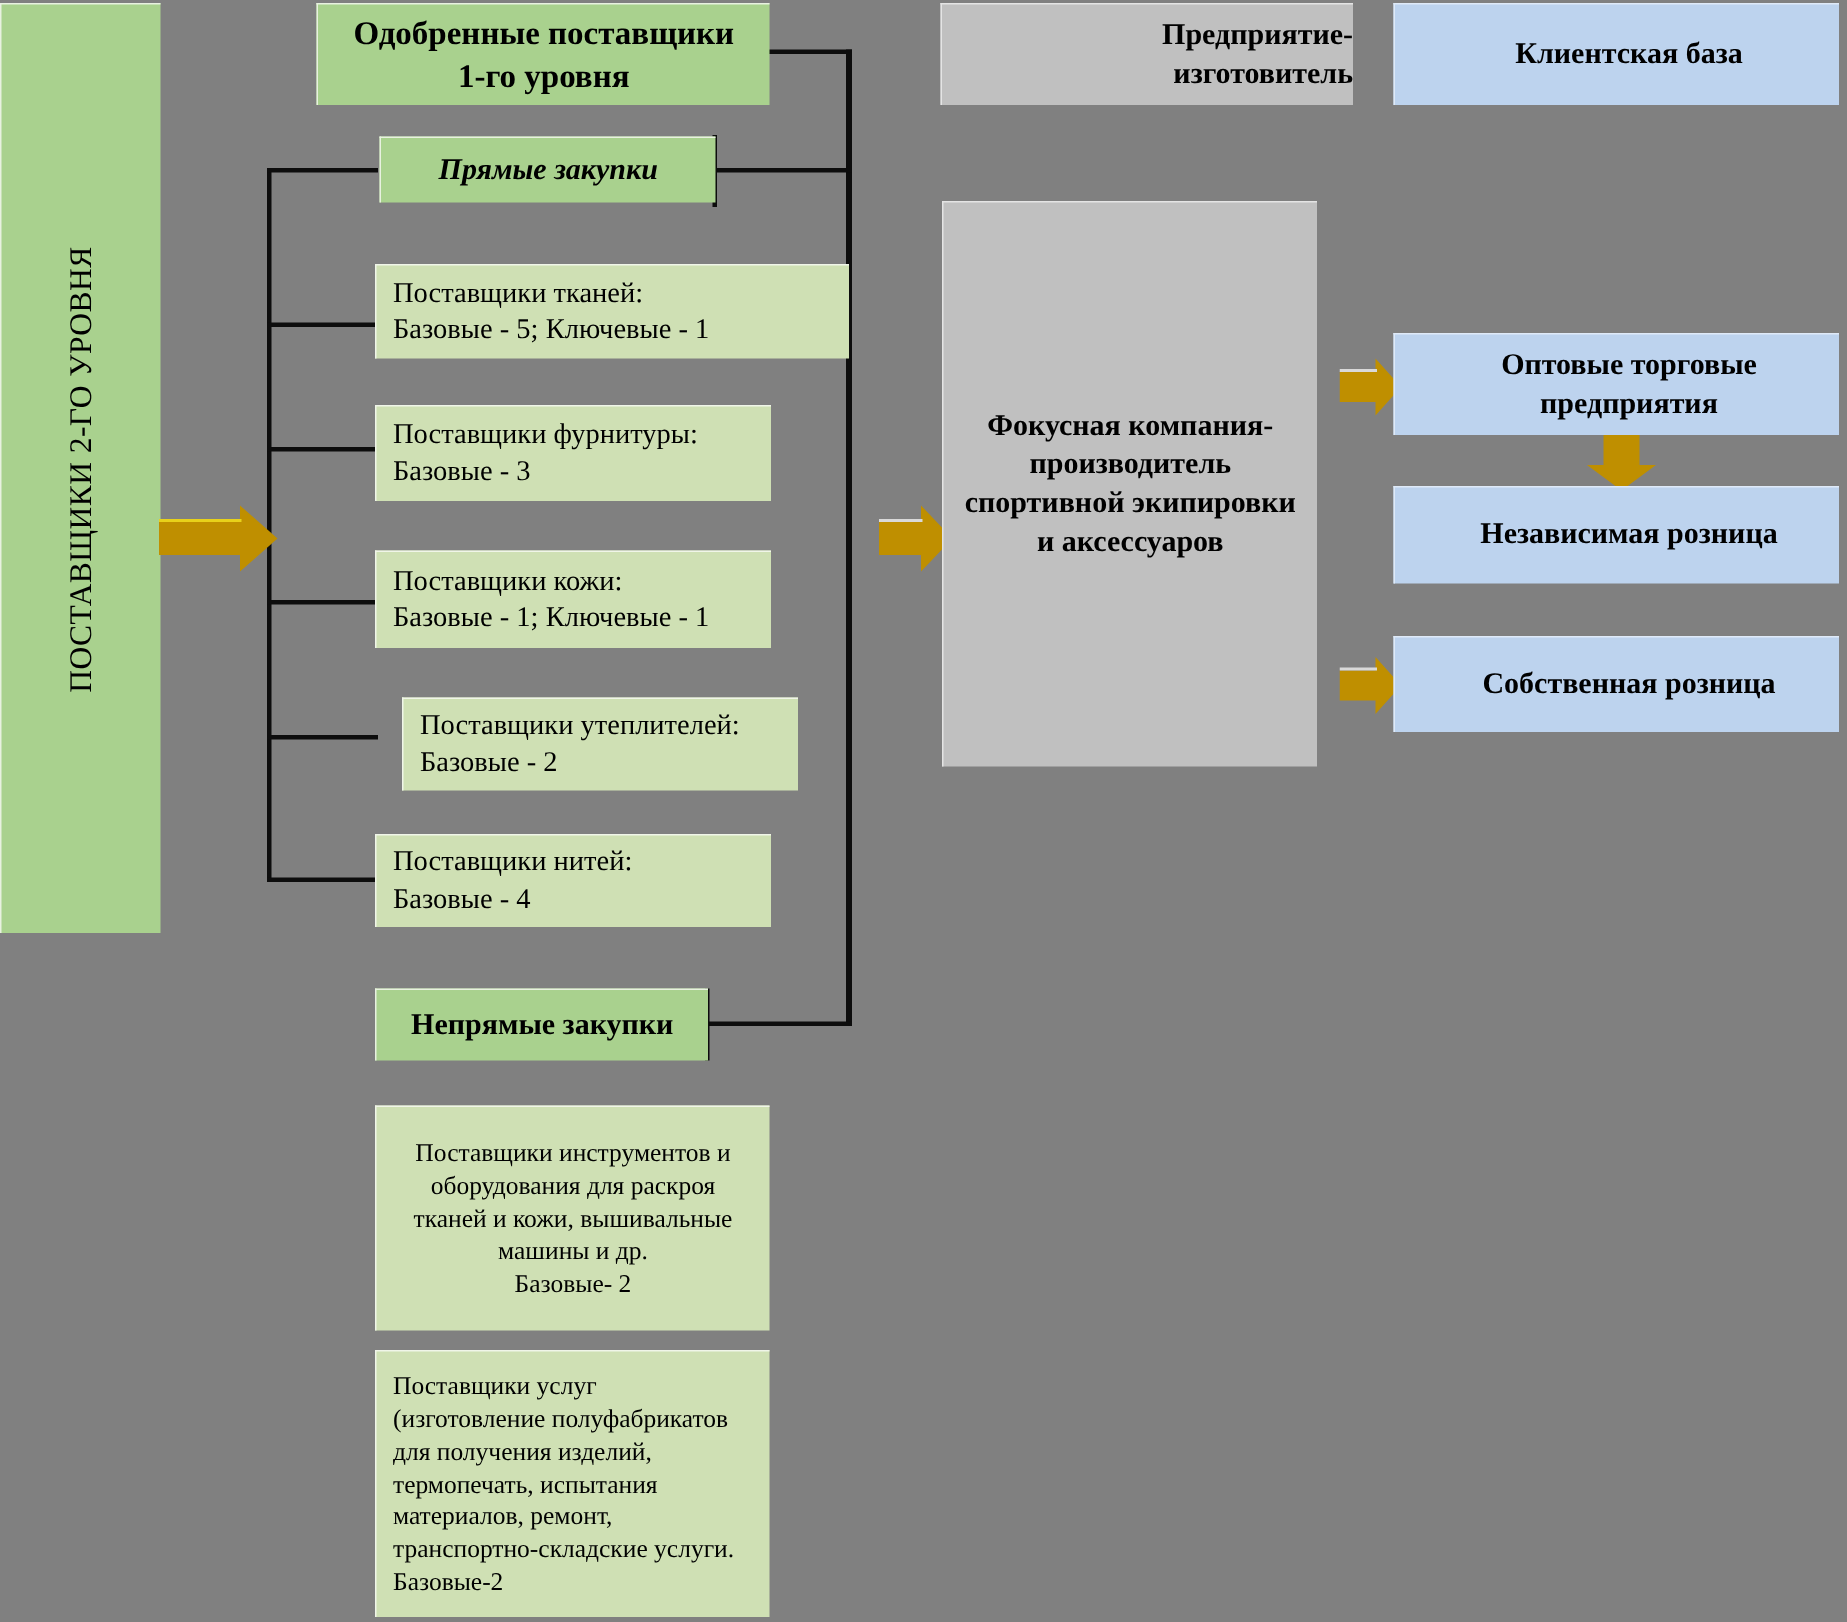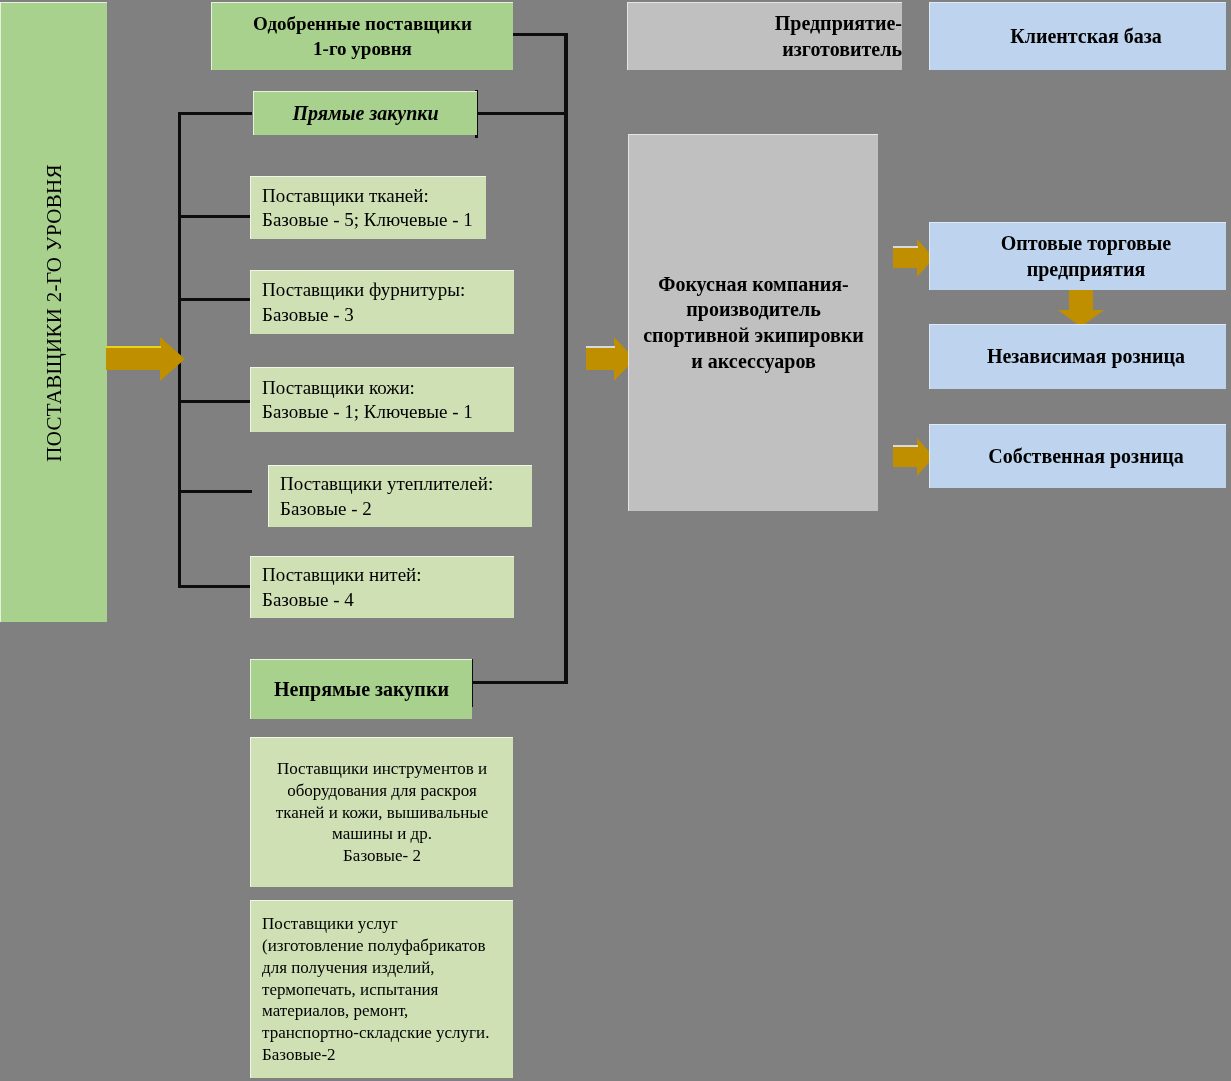--- a/index.html
+++ b/index.html
@@ -116,34 +116,34 @@
     </svg>
   </div>
 
   <div class="arrow-right" style="left:893px; top:437px; width:42px; height:40px;">
     <svg width="42" height="40" viewBox="0 0 42 40">
       <path d="M0,10 L24,10 L24,1 L41,20 L24,39 L24,30 L0,30 Z" fill="#bf8f00"></path>
       <path d="M0,9 L25,9" stroke="#d9d9d9" stroke-width="2" fill="none"></path>
     </svg>
   </div>
 
-  <div class="box green-dark center bold" style="left:211px; top:2px; width:302px; height:68px; font-size:19px;">
+  <div class="box green-dark center bold" style="left:211px; top:2px; width:302px; height:68px; font-size:22px;">
     <span class="txt multiline">Одобренные поставщики
 1-го уровня</span>
   </div>
 
   <div class="box green-dark center bold" style="left:253px; top:91px; width:224px; height:44px; font-size:20px;font-style:italic;">
     <span class="txt">Прямые закупки</span>
   </div>
 
-  <div class="box green-dark center bold" style="left:250px; top:659px; width:222px; height:60px; font-size:20px;">
+  <div class="box green-dark center bold" style="left:250px; top:659px; width:222px; height:48px; font-size:20px;">
     <span class="txt">Непрямые закупки</span>
   </div>
 
-  <div class="box green-light left" style="left:250px; top:176px; width:236px; height:63px; font-size:19px; padding-left:11px;">
+  <div class="box green-light left" style="left:250px; top:176px; width:316px; height:63px; font-size:19px; padding-left:11px;">
     <span class="txt multiline">Поставщики тканей:
 Базовые - 5; Ключевые - 1</span>
   </div>
 
   <div class="box green-light left" style="left:250px; top:270px; width:264px; height:64px; font-size:19px; padding-left:11px;">
     <span class="txt multiline">Поставщики фурнитуры:
 Базовые - 3</span>
   </div>
 
   <div class="box green-light left" style="left:250px; top:367px; width:264px; height:65px; font-size:19px; padding-left:11px;">

